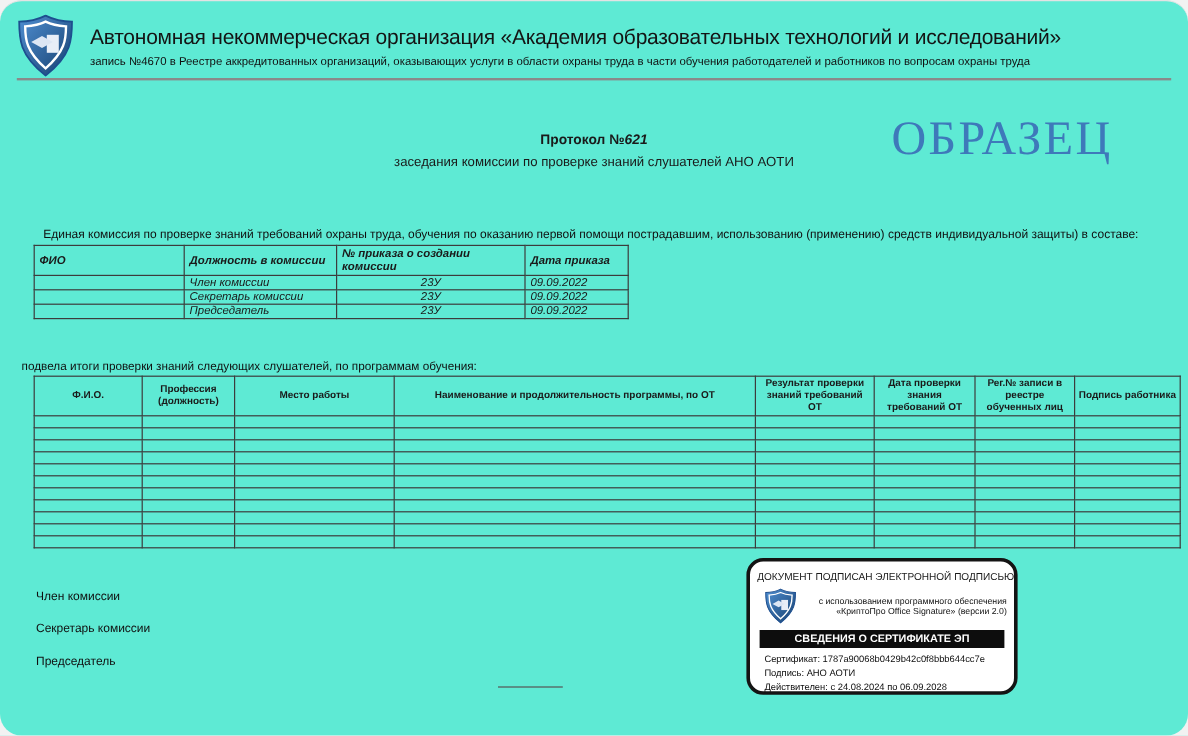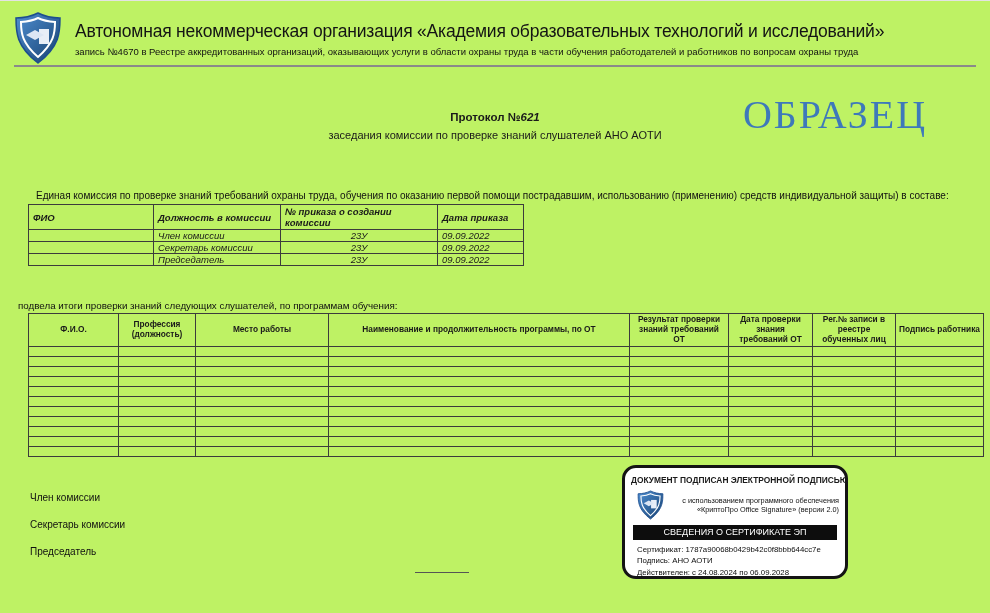--- a/index.html
+++ b/index.html
@@ -1,20 +1,21 @@
 <!DOCTYPE html>
 <html><head>
 <meta charset="utf-8">
 <style>
   * { margin:0; padding:0; box-sizing:border-box; }
   html,body { background:#f2f2f2; }
   .page {
-    position:relative; width:990px; height:613px; background:#bef264;
+    position:relative; width:990px; height:613px; background:#5eead4;
     font-family:"Liberation Sans", sans-serif; color:#1a1a1a; overflow:hidden;
     border-top:1px solid #e3e3e3;
+    border-radius:18px;
   }
   
   .org-header { position:absolute; left:0; top:0; width:100%; height:67px; }
   .org-logo { position:absolute; left:14px; top:11px; width:48px; height:52px; }
   .org-name {
     position:absolute; left:75px; top:20px; width:900px;
     font-size:17.5px; letter-spacing:-0.2px; color:#141414; white-space:nowrap;
   }
   .org-registry {
     position:absolute; left:75px; top:45px; width:900px;
@@ -61,27 +62,27 @@
   .results-table td { height:10px; padding:0; }
   
   .sig-label { position:absolute; left:30px; font-size:10px; color:#101010; }
   .sig-1 { top:491px; } .sig-2 { top:518px; } .sig-3 { top:545px; }
   .sig-line { position:absolute; left:415px; top:571px; width:54px; border-top:1.5px solid #555; }
   
   .stamp {
     position:absolute; left:622px; top:464px; width:226px; height:114px;
     border:3px solid #141414; border-radius:14px; background:#fff; padding:7px 6px 0 6px;
   }
-  .stamp-title { text-align:center; font-size:8.4px; font-weight:bold; white-space:nowrap; }
+  .stamp-title { text-align:center; font-size:8.4px; font-weight:normal; white-space:nowrap; }
   .stamp-mid { display:flex; align-items:center; margin-top:4px; height:32px; }
   .stamp-shield { width:27px; height:30px; margin-left:6px; flex:0 0 auto; }
   .stamp-note { flex:1; text-align:right; font-size:7.3px; line-height:1.3; color:#111; }
   .stamp-bar {
     margin:4px 2px 0 2px; background:#0d0d0d; color:#ffffff; text-align:center;
-    font-size:9px; font-weight:normal; padding:2px 0 3px 0;
+    font-size:9px; font-weight:bold; padding:2px 0 3px 0;
   }
   .stamp-info { margin:4px 0 0 6px; font-size:7.8px; line-height:1.45; color:#0c0c0c; }
 </style>
 </head>
 <body>
 
 <div class="page">
 
   <div class="org-header">
     <svg class="org-logo" viewBox="0 0 48 52">

